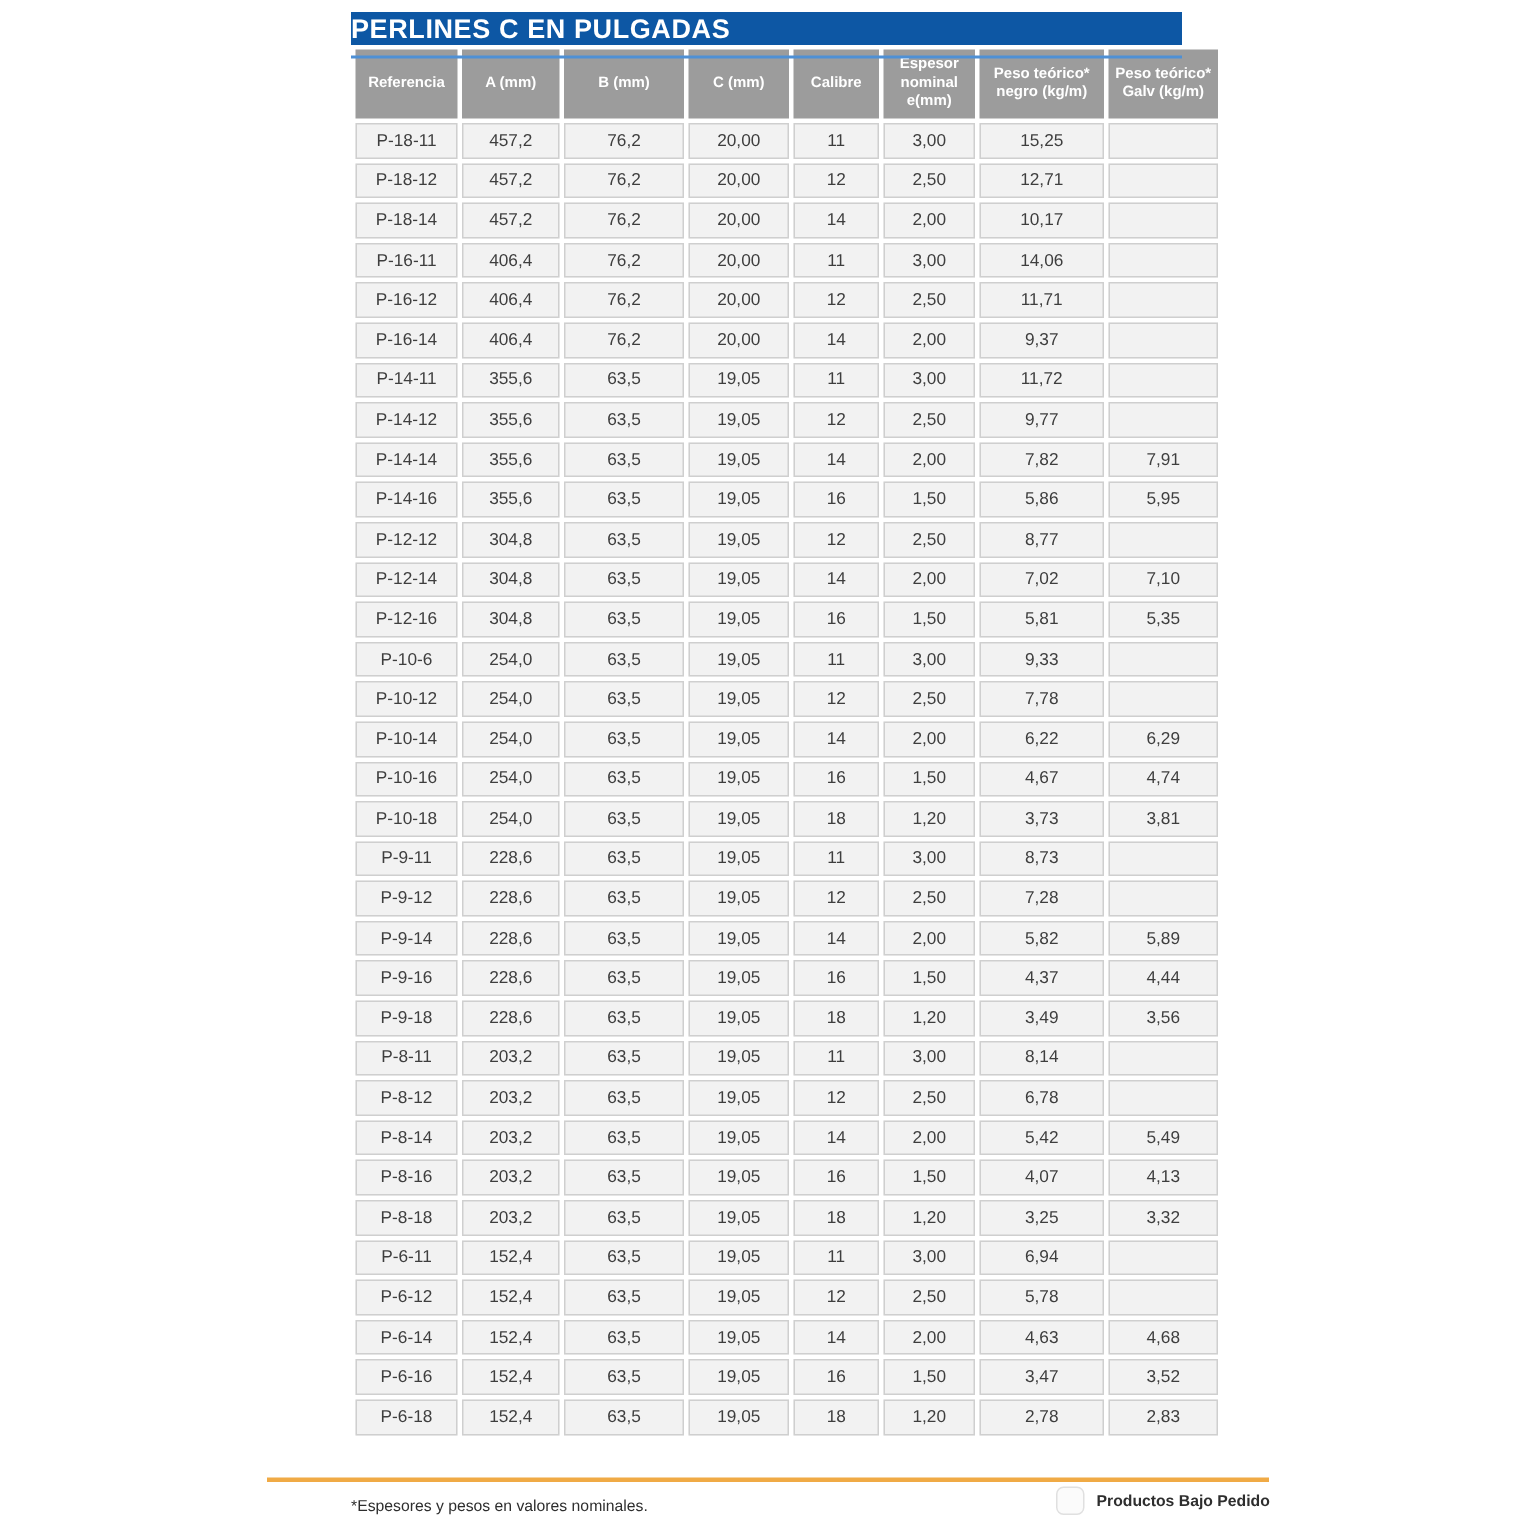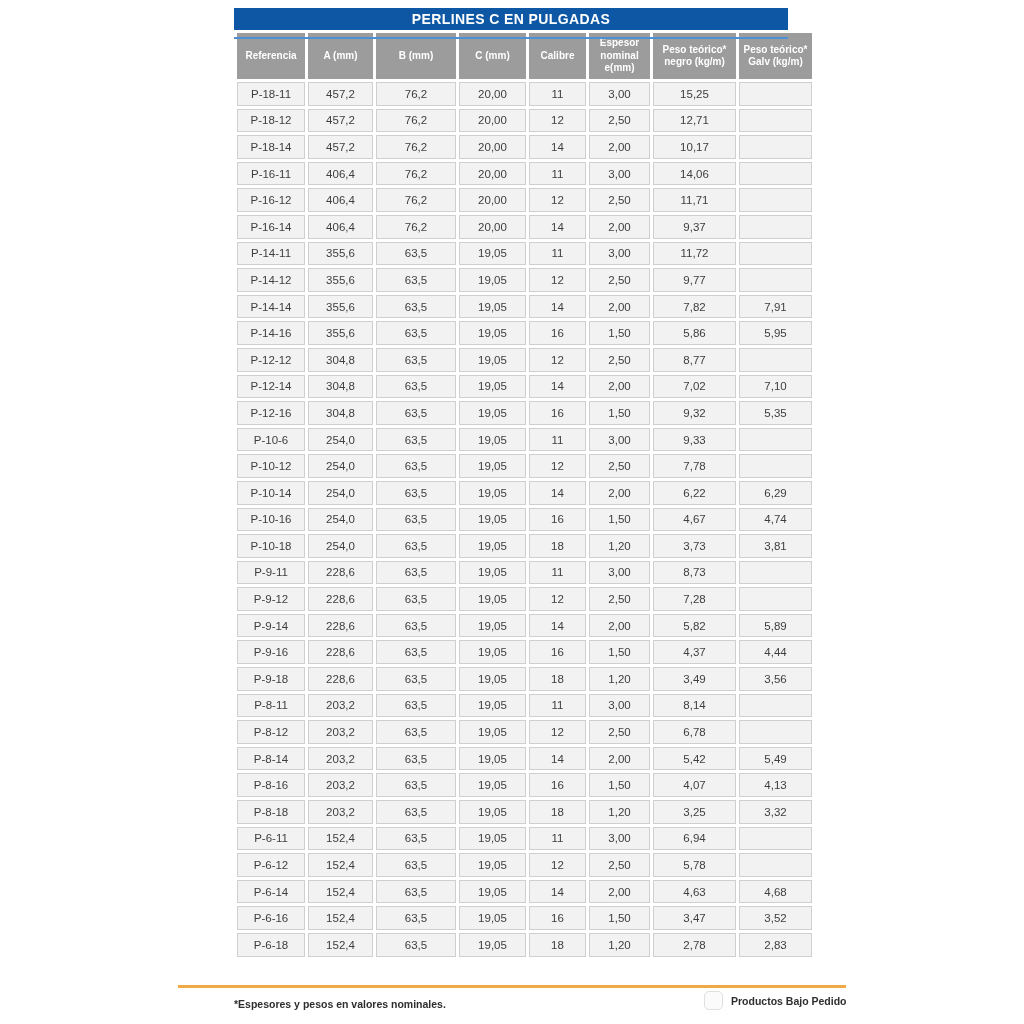--- a/index.html
+++ b/index.html
@@ -15,23 +15,23 @@
     position: absolute;
     left: 234px;
     top: 8px;
     width: 554px;
   }
   .title-bar {
     height: 22px;
     line-height: 22px;
     background: var(--title-bg, #0d57a4);
     color: #ffffff;
-    font-size: 14px;
+    font-size: 18px;
     font-weight: bold;
-    text-align: center;
+    text-align: left;
     letter-spacing: 0.4px;
   }
   .blue-line {
     position: absolute;
     left: 0;
     top: 29px;
     width: 554px;
     height: 2px;
     background: var(--accent-line, #4e90d5);
     z-index: 2;
@@ -72,21 +72,21 @@
     top: 985px;
     width: 668px;
     height: 3px;
     background: var(--bottom-rule, #f0aa45);
   }
   .footnote {
     position: absolute;
     left: 234px;
     top: 998px;
     font-size: 10.5px;
-    font-weight: bold;
+    font-weight: normal;
     color: #2e2e2e;
   }
   .legend {
     position: absolute;
     left: 656px;
     top: 991px;
     display: flex;
     align-items: center;
     gap: 8px;
     padding-left: 48px;
@@ -257,21 +257,21 @@
             <td>7,02</td>
             <td>7,10</td>
           </tr>
           <tr>
             <td>P-12-16</td>
             <td>304,8</td>
             <td>63,5</td>
             <td>19,05</td>
             <td>16</td>
             <td>1,50</td>
-            <td>9,32</td>
+            <td>5,81</td>
             <td>5,35</td>
           </tr>
           <tr>
             <td>P-10-6</td>
             <td>254,0</td>
             <td>63,5</td>
             <td>19,05</td>
             <td>11</td>
             <td>3,00</td>
             <td>9,33</td>

